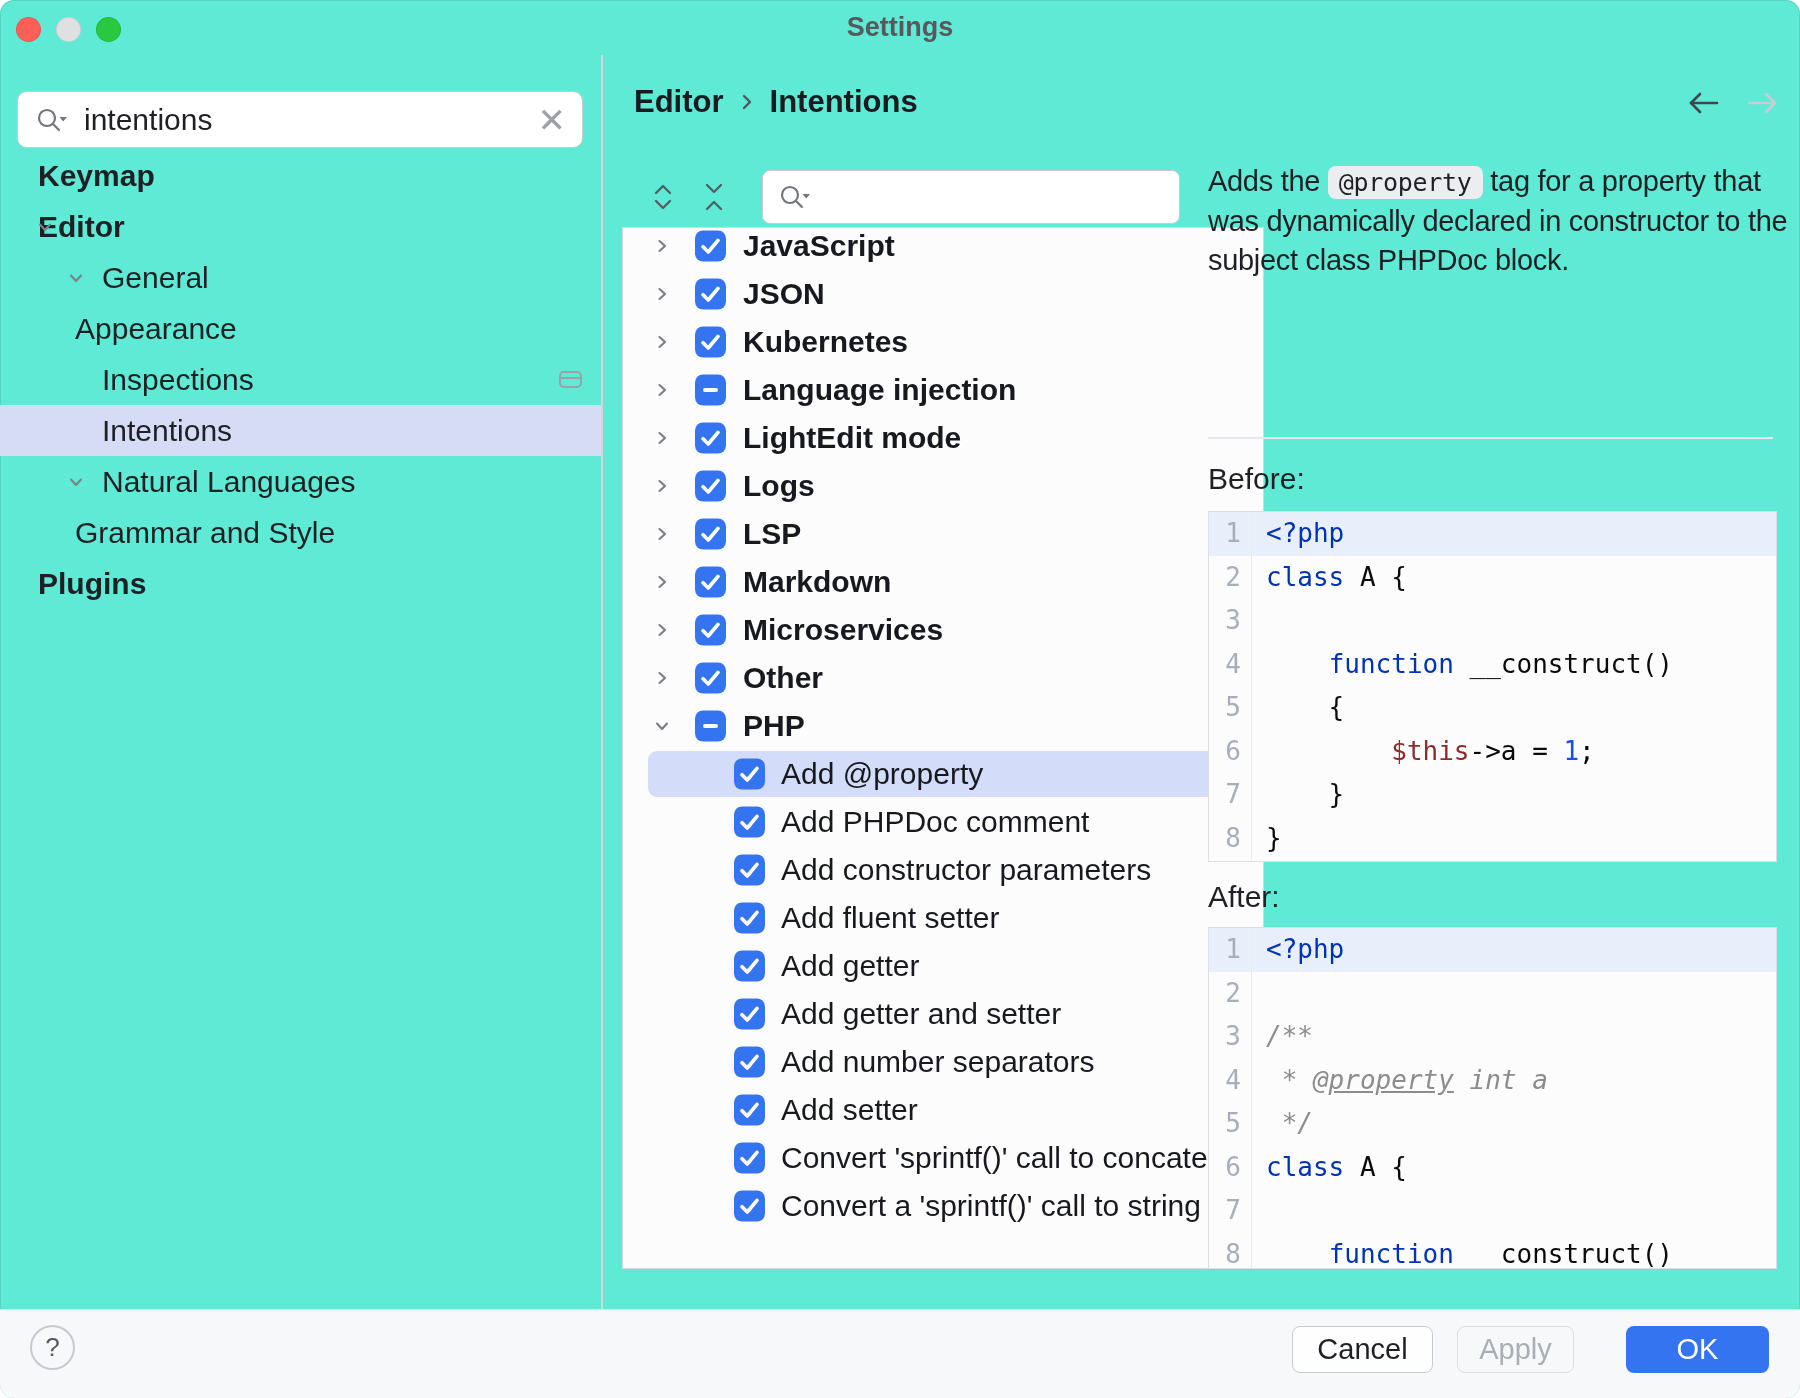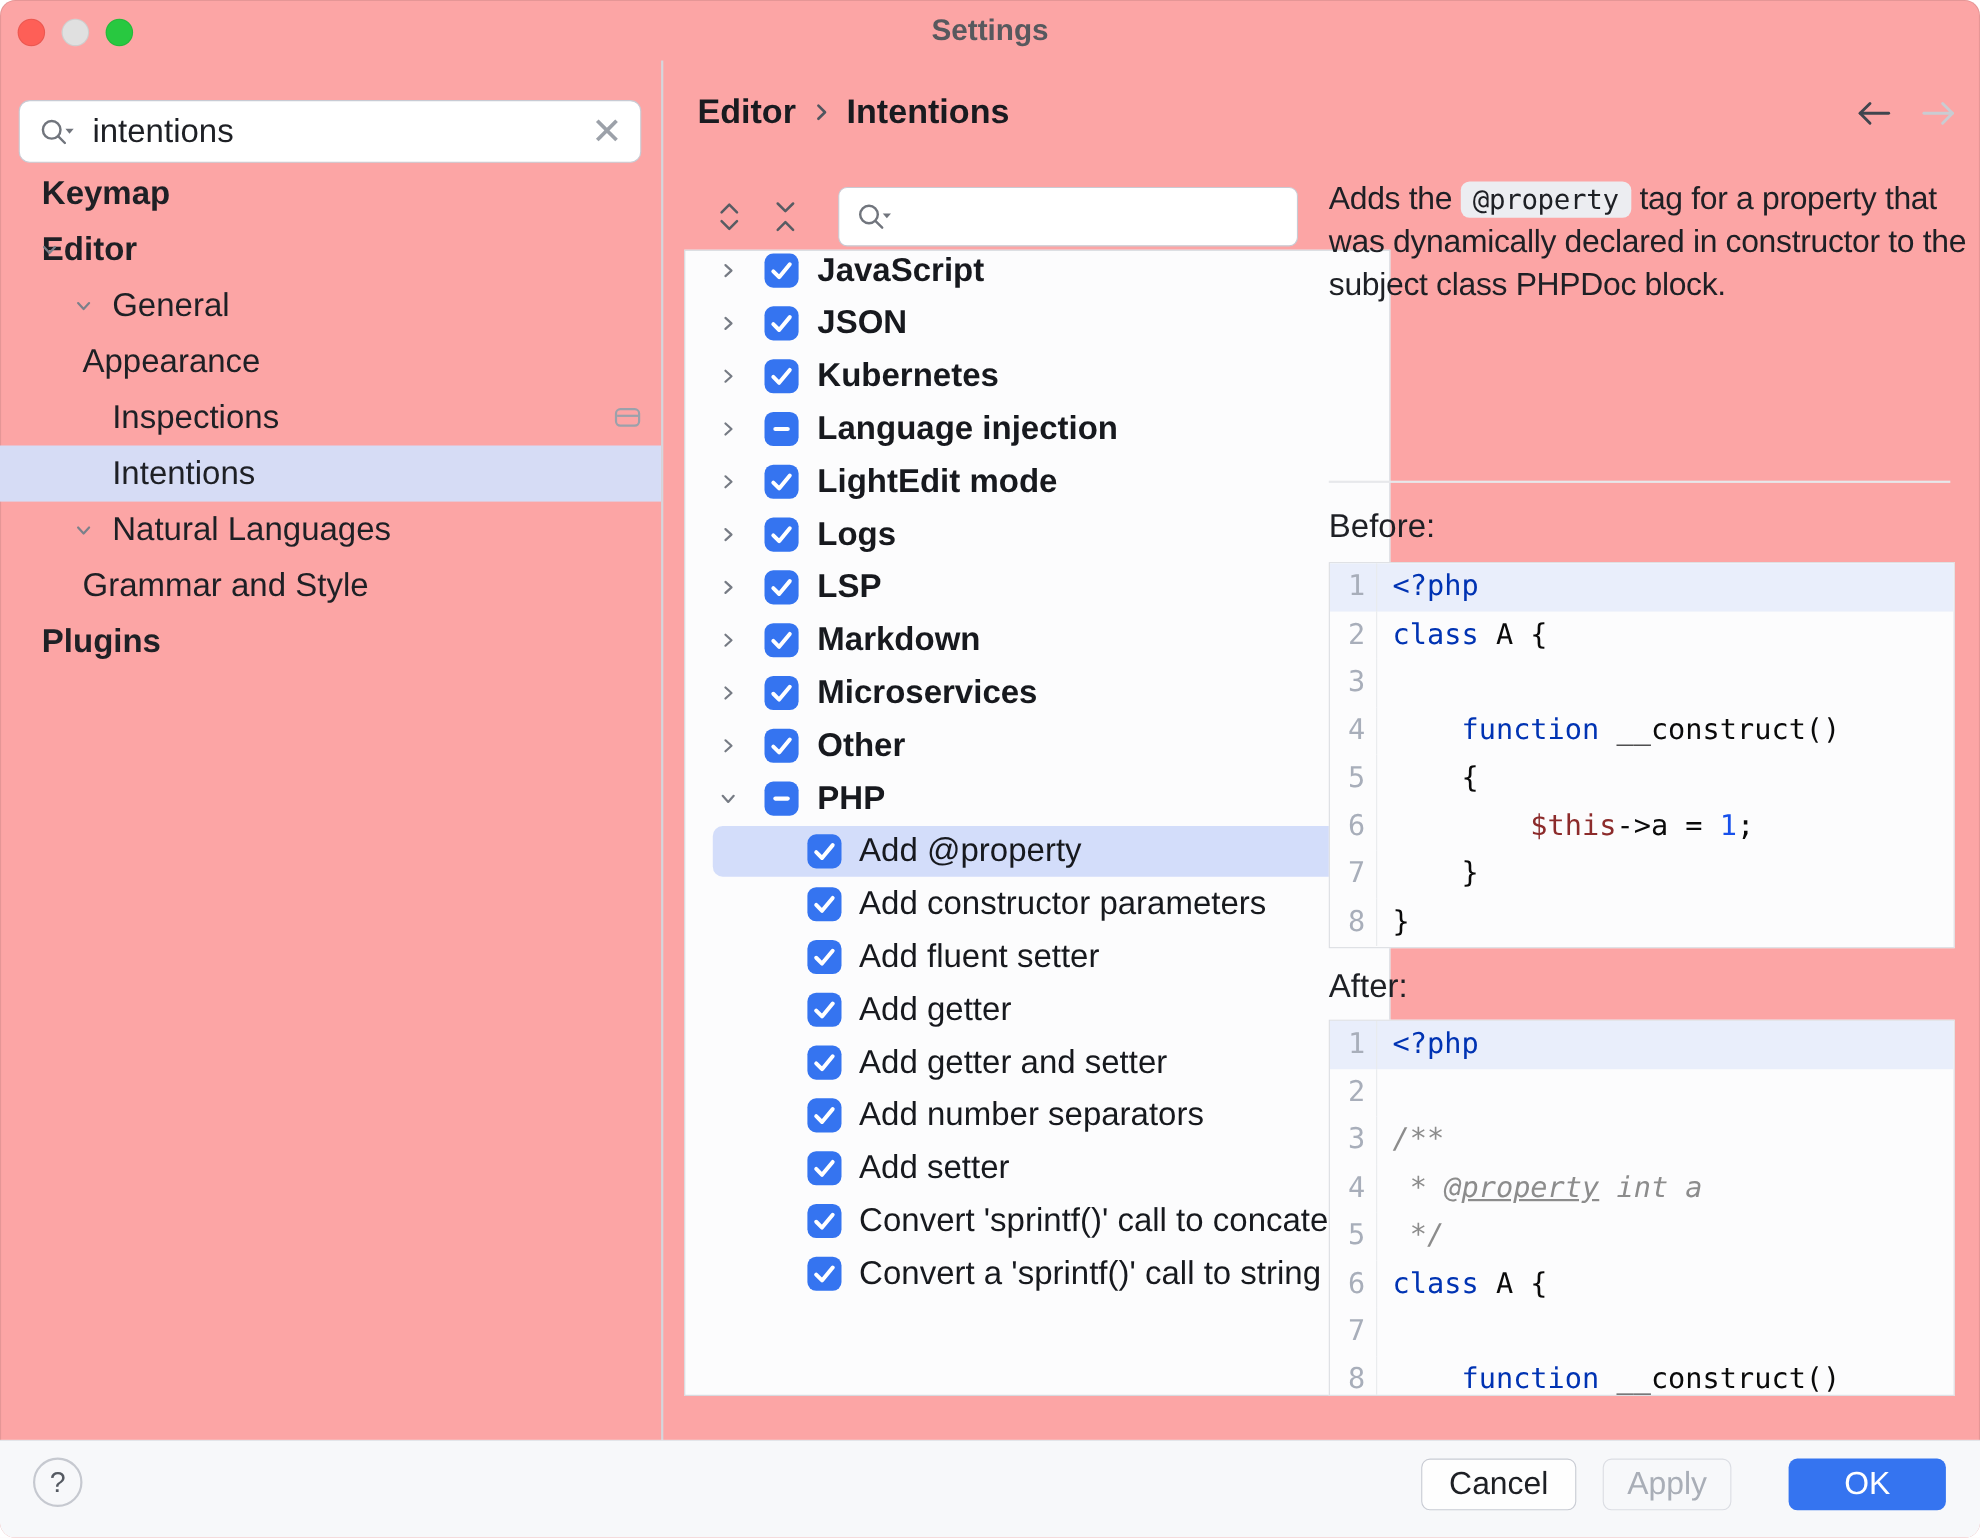--- a/index.html
+++ b/index.html
@@ -1,17 +1,17 @@
 <!DOCTYPE html>
 <html><head>
 <meta charset="utf-8">
 <style>
   html,body{margin:0;padding:0;background:#fff;}
   body{width:1800px;height:1398px;position:relative;font-family:"Liberation Sans",sans-serif;-webkit-font-smoothing:antialiased;}
-  .window{position:absolute;inset:0;background:#fca5a5;border-radius:14px;overflow:hidden;color:#1E2025;box-shadow:inset 0 0 0 1px rgba(0,0,0,0.09);}
+  .window{position:absolute;inset:0;background:#5eead4;border-radius:14px;overflow:hidden;color:#1E2025;box-shadow:inset 0 0 0 1px rgba(0,0,0,0.09);}
 
   
   .titlebar{position:absolute;left:0;top:0;right:0;height:55px;}
   .tl{position:absolute;top:17px;width:25px;height:25px;border-radius:50%;box-shadow:inset 0 0 0 1px rgba(0,0,0,0.08);}
   .tl.red{left:16px;background:#FE5F57;}
   .tl.gray{left:56px;background:#E0E0E0;}
   .tl.green{left:96px;background:#28C840;}
   .title{position:absolute;left:0;right:0;top:12px;text-align:center;font-size:27px;font-weight:700;color:#57595E;}
 
   
@@ -344,20 +344,28 @@
             </svg>
           </span>
           <span class="t-label child">Add @property</span>
         </div>
         <div class="tree-row">
           <span class="t-check child">
             <svg width="31" height="31" viewBox="0 0 31 31" fill="none">
               <path d="M8 16.2 L13.3 21.5 L23 9.8" stroke="#fff" stroke-width="3.6" stroke-linecap="round" stroke-linejoin="round"></path>
             </svg>
           </span>
+          <span class="t-label child">Add PHPDoc comment</span>
+        </div>
+        <div class="tree-row">
+          <span class="t-check child">
+            <svg width="31" height="31" viewBox="0 0 31 31" fill="none">
+              <path d="M8 16.2 L13.3 21.5 L23 9.8" stroke="#fff" stroke-width="3.6" stroke-linecap="round" stroke-linejoin="round"></path>
+            </svg>
+          </span>
           <span class="t-label child">Add constructor parameters</span>
         </div>
         <div class="tree-row">
           <span class="t-check child">
             <svg width="31" height="31" viewBox="0 0 31 31" fill="none">
               <path d="M8 16.2 L13.3 21.5 L23 9.8" stroke="#fff" stroke-width="3.6" stroke-linecap="round" stroke-linejoin="round"></path>
             </svg>
           </span>
           <span class="t-label child">Add fluent setter</span>
         </div>

